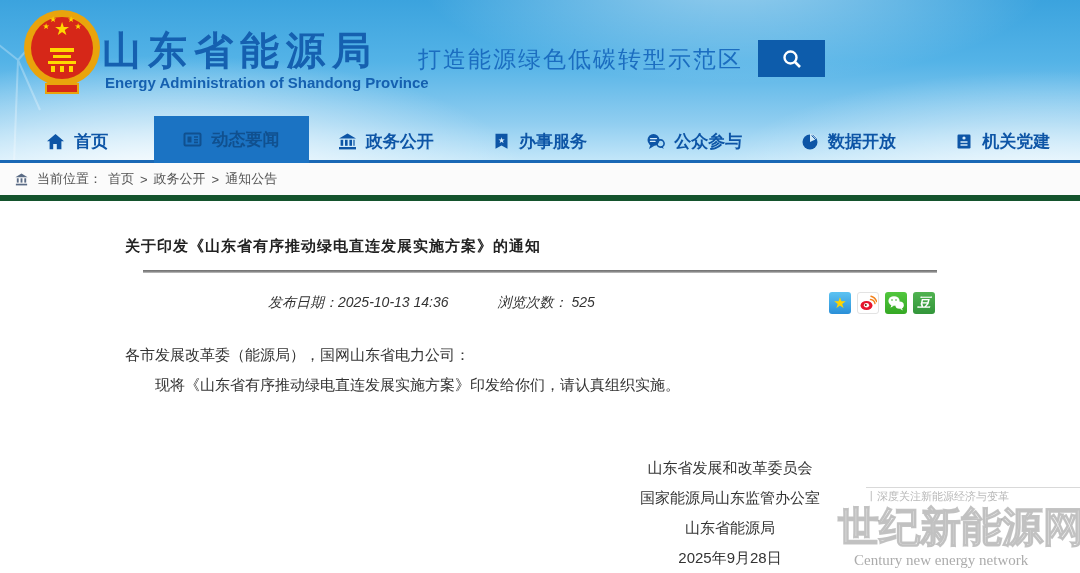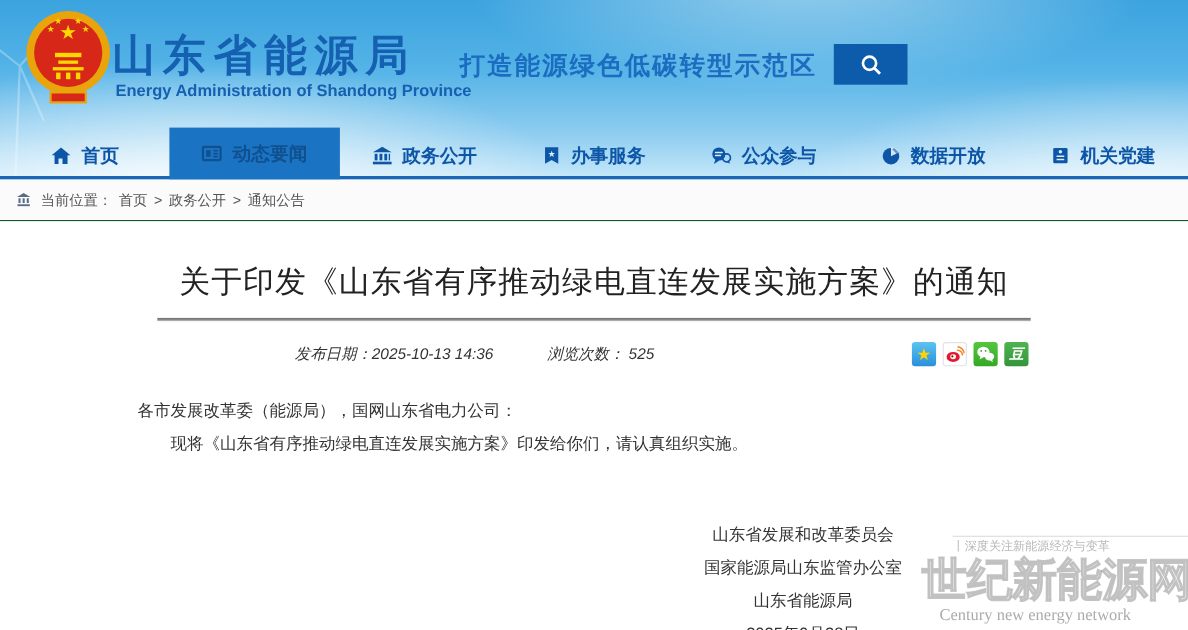--- a/index.html
+++ b/index.html
@@ -15,47 +15,47 @@
       radial-gradient(42% 95% at 68% -15%, rgba(255,255,255,.50) 0%, rgba(255,255,255,0) 70%),
       radial-gradient(48% 110% at 97% 115%, rgba(255,255,255,.80) 0%, rgba(255,255,255,0) 65%),
       linear-gradient(180deg,#3ba3de 0%,#54b3e7 38%,#8fcdf0 75%,#c6e8fa 100%);
   }
   .turbine { position:absolute; left:0; top:0; width:130px; height:163px; opacity:.35; }
   .emblem { position:absolute; left:20px; top:8px; width:84px; height:88px; }
   .site-title { position:absolute; left:102px; top:24px; font-size:39px; font-weight:bold;
     color:#1560b0; letter-spacing:7px; white-space:nowrap; }
   .site-subtitle { position:absolute; left:105px; top:74px; font-size:15px; font-weight:bold;
     color:#1560b0; white-space:nowrap; }
-  .slogan { position:absolute; left:418px; top:44px; font-size:23px; font-weight:bold;
+  .slogan { position:absolute; left:418px; top:44px; font-size:23px; font-weight:normal;
     color:#1b6dc0; letter-spacing:2px; white-space:nowrap; }
   .search { position:absolute; left:758px; top:40px; width:317px; height:37px; display:flex; }
   .search input { flex:1; height:37px; border:1px solid #dcdcdc; border-right:none; outline:none;
     padding:0 12px; font-size:14px; color:#333; background:#fff; }
   .search input::placeholder { color:#4a4a4a; }
   .search button { width:67px; height:37px; border:none; background:#0d5cab; cursor:pointer;
     display:flex; align-items:center; justify-content:center; }
 
   
   .nav { position:absolute; left:0; bottom:0; width:100%; height:47px; display:flex; align-items:flex-end; }
   .nav-line { position:absolute; left:0; bottom:0; width:100%; height:3px; background:#1a68b5; }
   .nav-item { flex:1; height:43px; display:flex; align-items:center; justify-content:center; gap:9px;
     color:#0d55a6; font-size:17px; font-weight:bold; cursor:pointer; position:relative; z-index:1; white-space:nowrap; }
   .nav-item .nav-icon { display:flex; align-items:center; }
   .nav-item.active { height:47px; background:#1b73c3; color:#10508f;margin-top:16px; }
 
   
-  .breadcrumb { height:38px; background:#fbfbfb; border-bottom:1px solid #14532d;
+  .breadcrumb { height:38px; background:#fbfbfb; border-bottom:6px solid #14532d;
     display:flex; align-items:center; padding-left:14px; font-size:13px; color:#555; gap:6px; }
   .breadcrumb a { color:#555; text-decoration:none; cursor:pointer; }
   .breadcrumb .sep { color:#555; }
   .crumb-icon { display:flex; align-items:center; margin-right:2px; }
 
   
   .main { position:relative; padding:36px 125px 0 125px; }
-  .article-title { text-align:center; font-size:28px; font-weight:normal; color:#222; letter-spacing:1px; }
+  .article-title { font-size:15px; font-weight:bold; color:#222; letter-spacing:1px; }
   .title-divider { margin:14px 18px 0 18px; height:3px;
     background:linear-gradient(180deg,#6f6f6f 0%,#8a8a8a 55%,#c9c9c9 100%); }
   .meta { display:flex; align-items:center; margin-top:19px; font-size:14px; color:#333;font-style:italic; }
   .meta .date { margin-left:143px; }
   .meta .views { margin-left:49px; }
   .share { margin-left:auto; margin-right:20px; display:flex; gap:6px; }
   .share-icon { width:22px; height:22px; border-radius:3px; display:flex; align-items:center;
     justify-content:center; cursor:pointer; overflow:hidden; }
   .share-icon.qzone { background:linear-gradient(180deg,#5cc3f2,#2a8fd8); color:#ffd400; font-size:15px; }
   .share-icon.weibo { background:#fff; border:1px solid #e3e3e3; }

